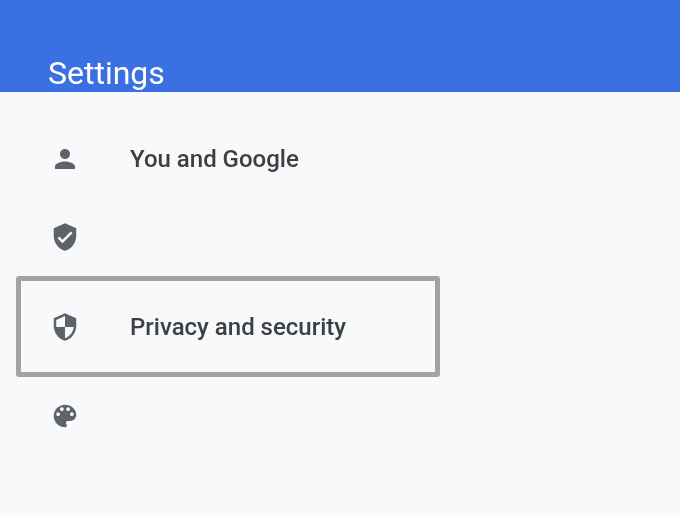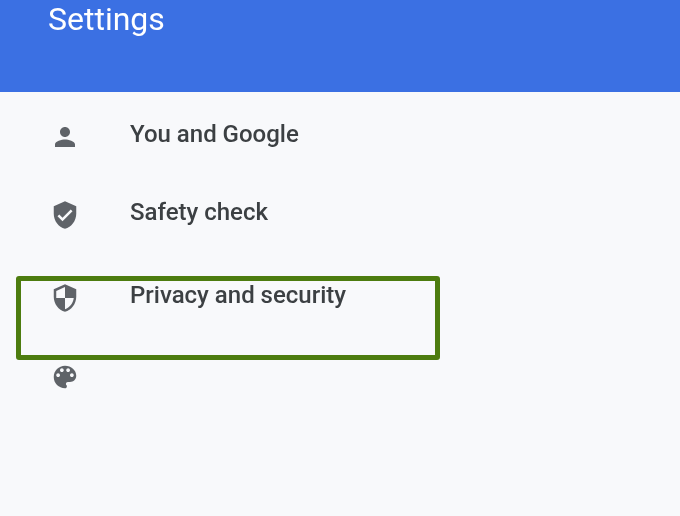--- a/index.html
+++ b/index.html
@@ -8,45 +8,46 @@
       height: 516px;
       font-family: 'Segoe UI', Roboto, Arial, sans-serif;
       background: #f8f9fb;
       overflow: hidden;
     }
     .header {
       background: #4169e1;
       background: #3b70e3;
       height: 92px;
       display: flex;
-      align-items: flex-start;
+      align-items: flex-end;
       padding-left: 48px;
     }
     .header-title {
       color: #ffffff;
       font-size: 32px;
       font-weight: 400;
     }
     .menu {
       padding-top: 28px;
     }
     .menu-item {
       display: flex;
+      align-items: center;
       height: 78px;
       padding-left: 48px;
       cursor: pointer;
       position: relative;
     }
     .menu-item.highlighted {
-      border: 5px solid #4d7c0f;
+      border: 5px solid #a3a3a3;
       border-radius: 3px;
       margin-left: 16px;
       margin-right: 240px;
       padding-left: 27px;
-      height: 84px;
+      height: 101px;
     }
     .icon-wrap {
       width: 34px;
       height: 34px;
       display: flex;
       align-items: center;
       justify-content: center;
       margin-right: 48px;
       flex-shrink: 0;
     }
@@ -79,21 +80,20 @@
     <span class="menu-label">You and Google</span>
   </div>
 
 
   <div class="menu-item">
     <span class="icon-wrap">
       <svg viewBox="0 0 24 24">
           <path d="M12 1L3 5v6c0 5.55 3.84 10.74 9 12 5.16-1.26 9-6.45 9-12V5l-9-4zm-2 16l-4-4 1.41-1.41L10 14.17l6.59-6.59L18 9l-8 8z"></path>
         </svg>
     </span>
-    <span class="menu-label">Safety check</span>
   </div>
 
   <div class="menu-item highlighted">
     <span class="icon-wrap">
       <svg viewBox="0 0 24 24">
           <path d="M12 1L3 5v6c0 5.55 3.84 10.74 9 12 5.16-1.26 9-6.45 9-12V5l-9-4zm0 10.99h7c-.53 4.12-3.28 7.79-7 8.94V12H5V6.3l7-3.11v8.8z"></path>
         </svg>
     </span>
     <span class="menu-label">Privacy and security</span>
   </div>

